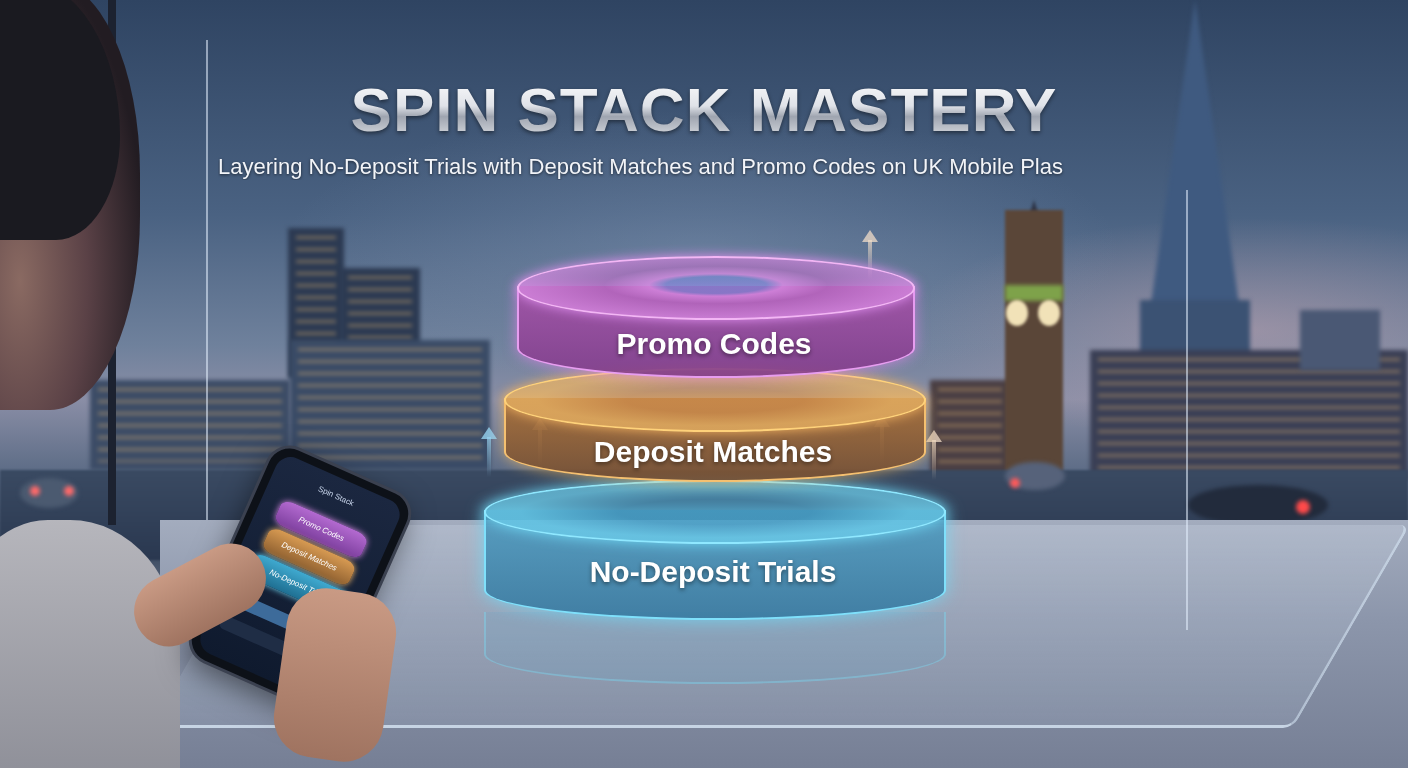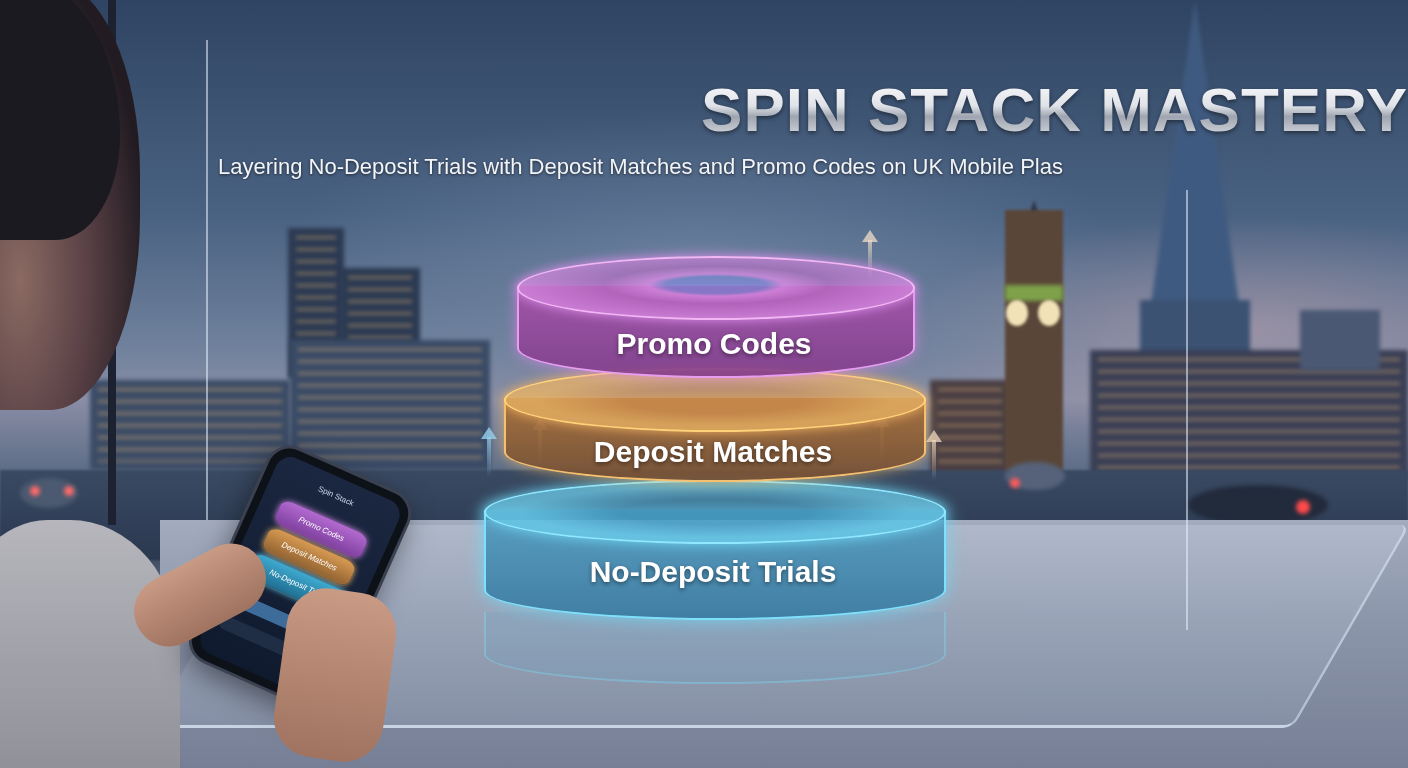--- a/index.html
+++ b/index.html
@@ -36,21 +36,21 @@
   .woman-body{left:-40px;top:520px;width:220px;height:260px;border-radius:40% 50% 0 0;background:linear-gradient(180deg,#b6b6bc,#8e8f98);}
   .hand{position:absolute;background:linear-gradient(180deg,#c99a84,#9f7360);border-radius:40px;}
   
   .phone{left:225px;top:462px;width:150px;height:230px;border-radius:22px;background:#0d1118;
     transform:rotate(24deg);transform-origin:center;box-shadow:0 0 0 3px #3b4150,0 10px 30px rgba(0,0,0,.5);}
   .phone-screen{position:absolute;left:8px;top:8px;right:8px;bottom:8px;border-radius:16px;background:linear-gradient(180deg,#1b2740,#0f1a2e);overflow:hidden;}
   .phone-title{position:absolute;top:14px;left:0;right:0;text-align:center;font-size:8px;color:#c9d6ec;}
   .mini-disc{position:absolute;left:20px;width:94px;height:26px;border-radius:12px/8px;font-size:8px;color:#fff;text-align:center;line-height:26px;font-style:italic;}
   .mini-bar{position:absolute;left:12px;right:12px;height:14px;border-radius:6px;background:#3d6b9a;font-size:6px;color:#dfe9f7;line-height:14px;padding-left:6px;}
   
-  .title{left:0;top:74px;width:1408px;text-align:right;font-size:62px;font-weight:bold;letter-spacing:1px;
+  .title{left:0;top:74px;width:1408px;text-align:center;font-size:62px;font-weight:bold;letter-spacing:1px;
     color:#e6e8ec;background:linear-gradient(180deg,#ffffff 0%,#dfe2e8 45%,#9fa5b0 60%,#e9ebef 100%);
     -webkit-background-clip:text;background-clip:text;-webkit-text-fill-color:transparent;
     filter:drop-shadow(0 2px 2px rgba(0,0,0,.45));}
   .subtitle{left:218px;top:154px;width:980px;white-space:nowrap;overflow:hidden;font-size:22px;color:#f2f4f8;
     text-shadow:0 1px 3px rgba(0,0,0,.6);
     -webkit-mask-image:linear-gradient(90deg,#000 94%,transparent 100%);mask-image:linear-gradient(90deg,#000 94%,transparent 100%);}
   
   .disc{position:absolute;}
   .disc .top{position:absolute;left:0;top:0;width:100%;height:60px;border-radius:50%;}
   .disc .side{position:absolute;left:0;top:30px;width:100%;border-radius:0 0 50% 50% / 0 0 30px 30px;}

